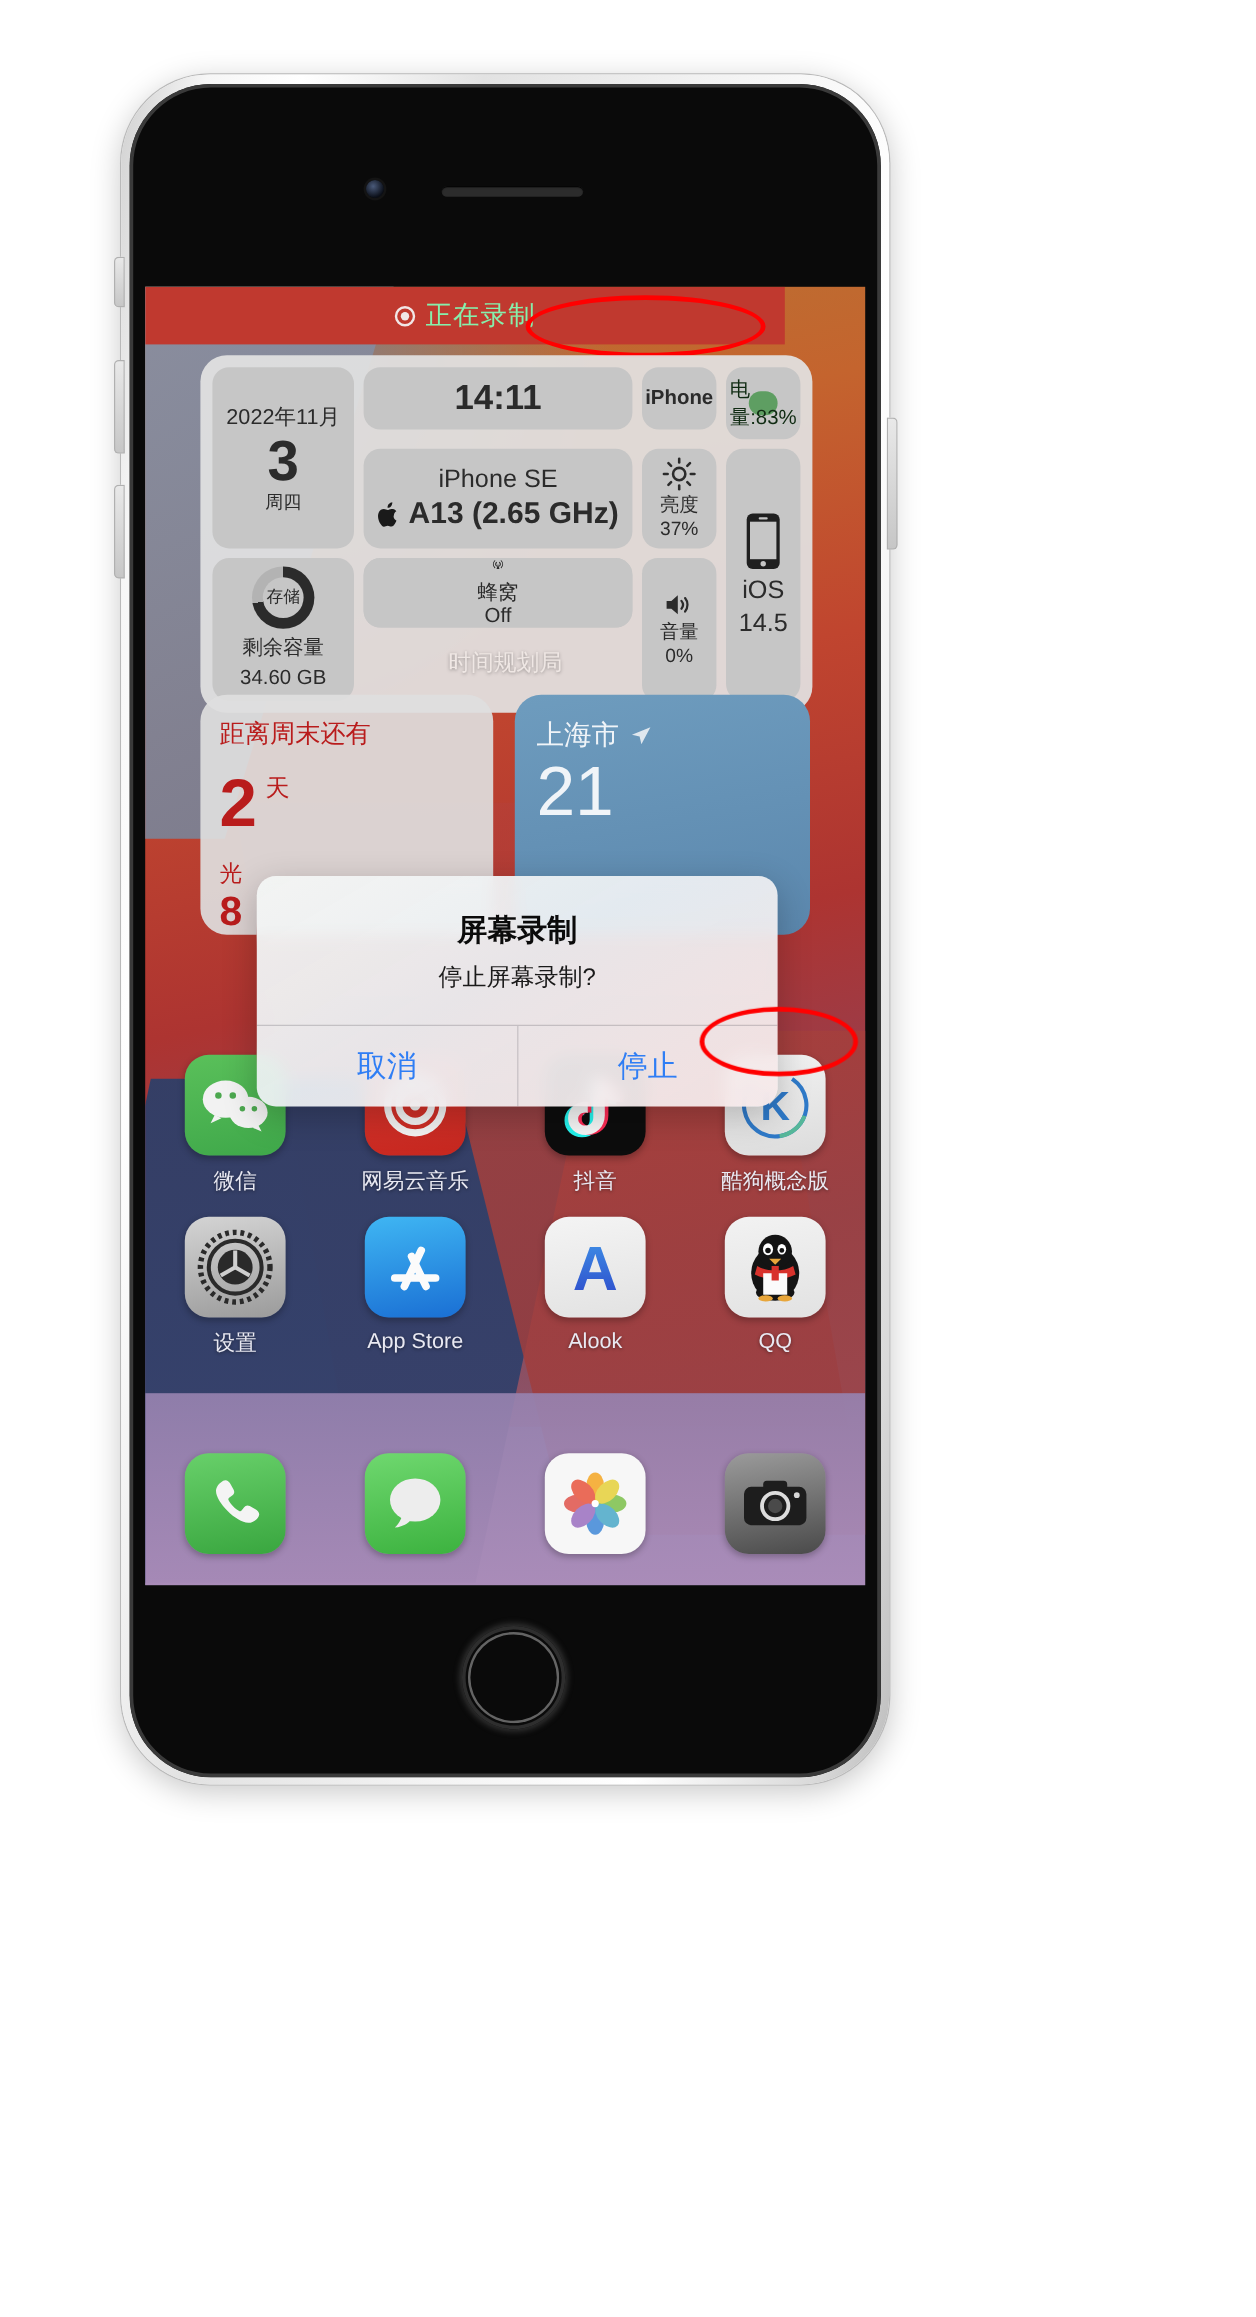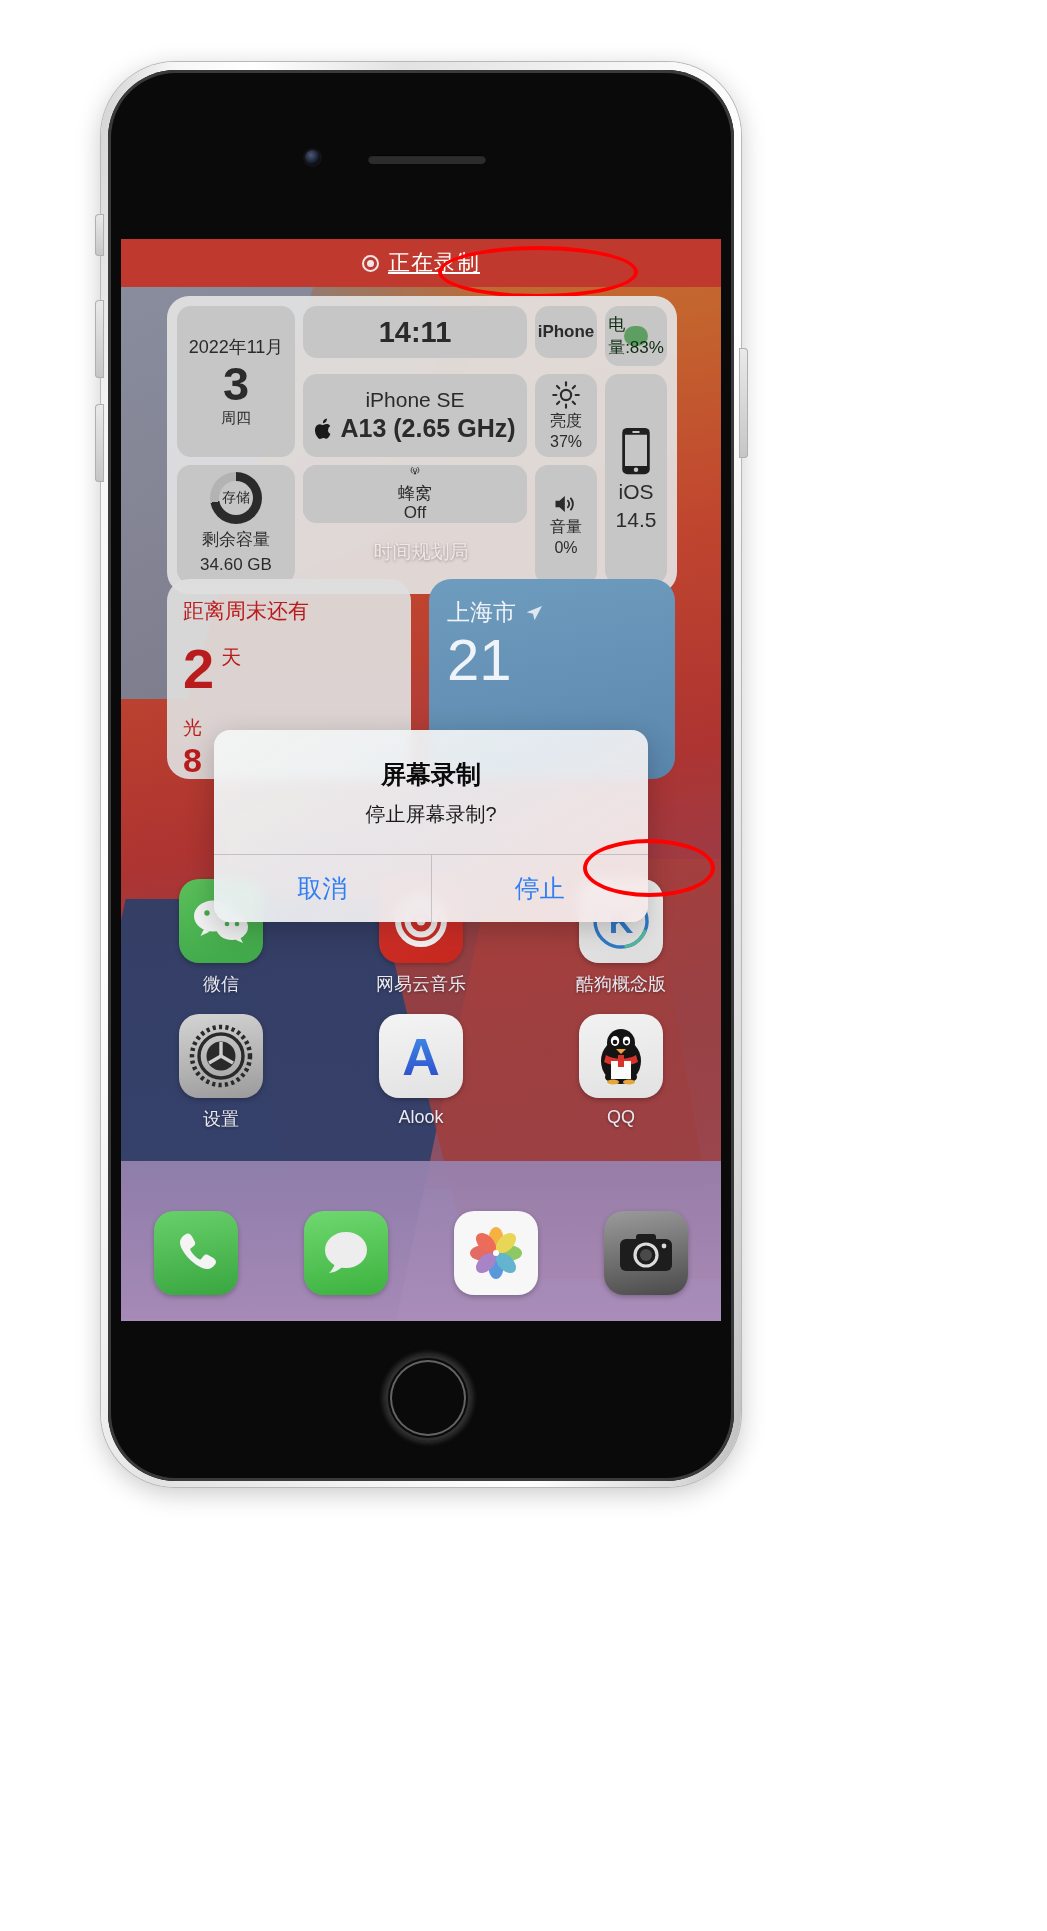--- a/index.html
+++ b/index.html
@@ -62,23 +62,23 @@
     background: linear-gradient(200deg, #b9413a, #a23a38 60%, #8e3b4a); transform: skewX(10deg); opacity:.55; }
   .bg-shard-c { position:absolute; left:-40px; top:660px; width:360px; height:420px;
     background: linear-gradient(180deg, #2e3f68, #35406b); transform: skewX(-12deg); opacity:.95; }
   .bg-shard-d { position:absolute; left:300px; top:620px; width:420px; height:420px;
     background: linear-gradient(160deg, #a8413c, #973a3e); transform: skewX(14deg); opacity:.85; }
   .bg-dock-band { position:absolute; left:0; bottom:0; width:600px; height:160px;
     background: linear-gradient(180deg, rgba(150,130,175,.92), rgba(170,140,185,.96)); }
 
   
   .statusbar {
-    position: absolute; left:0; top:0; width:600px; height:48px;
+    position: absolute; left:0; top:0; width:533px; height:48px;
     background: #c0392f; display:flex; align-items:center; justify-content:center;
-    gap: 9px; color:#ffffff;text-decoration:underline;
+    gap: 9px; color:#86efac;
   }
   .rec-dot { width:17px; height:17px; border-radius:50%; border:2.2px solid #f1e6e6;
     display:flex; align-items:center; justify-content:center; }
   .rec-dot i { width:7px; height:7px; border-radius:50%; background:#f1e6e6; display:block; }
   .rec-text { font-size: 22px; letter-spacing:1px; }
 
   
   .annot { position:absolute; border:4px solid #ff0000; border-radius:50%;
     pointer-events:none; }
   .annot-rec { left: 317px; top: 7px; width: 200px; height: 52px; }
@@ -348,20 +348,30 @@
             <svg width="58" height="58" viewBox="0 0 58 58">
               <circle cx="29" cy="29" r="23" fill="none" stroke="#f4f4f4" stroke-width="6"></circle>
               <circle cx="29" cy="29" r="13.5" fill="none" stroke="#f4f4f4" stroke-width="6"></circle>
               <circle cx="29" cy="29" r="4.5" fill="#f4f4f4"></circle>
               <path d="M29 6c-4 0-5 3-3.5 6" fill="none" stroke="#f4f4f4" stroke-width="5" stroke-linecap="round"></path>
             </svg>
           </div>
           <div class="app-label">网易云音乐</div>
         </div>
         <div class="app">
+          <div class="ic ic-douyin">
+            <svg width="56" height="60" viewBox="0 0 56 60">
+              <path d="M36 7c1.5 7 6 11 12.5 11.6v8.8C43 27 39 25.3 36 22.8v15.6c0 9.8-7.3 16.4-16 16.4-8.3 0-14.6-6-14.6-14 0-8.6 7.3-14.8 16.4-13.6v9.2c-4.5-1.2-8 1.4-8 5 0 3.2 2.6 5.6 6 5.6 3.7 0 6.6-2.6 6.6-6.8V7z" fill="#25f4ee" transform="translate(-3,2)"></path>
+              <path d="M36 7c1.5 7 6 11 12.5 11.6v8.8C43 27 39 25.3 36 22.8v15.6c0 9.8-7.3 16.4-16 16.4-8.3 0-14.6-6-14.6-14 0-8.6 7.3-14.8 16.4-13.6v9.2c-4.5-1.2-8 1.4-8 5 0 3.2 2.6 5.6 6 5.6 3.7 0 6.6-2.6 6.6-6.8V7z" fill="#fe2c55" transform="translate(3,0)"></path>
+              <path d="M36 7c1.5 7 6 11 12.5 11.6v8.8C43 27 39 25.3 36 22.8v15.6c0 9.8-7.3 16.4-16 16.4-8.3 0-14.6-6-14.6-14 0-8.6 7.3-14.8 16.4-13.6v9.2c-4.5-1.2-8 1.4-8 5 0 3.2 2.6 5.6 6 5.6 3.7 0 6.6-2.6 6.6-6.8V7z" fill="#f7f7f7"></path>
+            </svg>
+          </div>
+          <div class="app-label">抖音</div>
+        </div>
+        <div class="app">
           <div class="ic ic-kugou">
             <svg width="66" height="66" viewBox="0 0 66 66">
               <circle cx="33" cy="33" r="26" fill="none" stroke="#2f7ac9" stroke-width="3.4" stroke-dasharray="128 34" transform="rotate(-55 33 33)"></circle>
               <circle cx="33" cy="33" r="26" fill="none" stroke="#57b89a" stroke-width="3.4" stroke-dasharray="28 136" transform="rotate(20 33 33)"></circle>
               <text x="33" y="45" font-size="34" font-weight="700" fill="#2f7ac9" text-anchor="middle" font-family="Liberation Sans, sans-serif">K</text>
             </svg>
           </div>
           <div class="app-label">酷狗概念版</div>
         </div>
       </div>
@@ -374,20 +384,32 @@
               <circle cx="34" cy="34" r="22" fill="none" stroke="#2a2a2a" stroke-width="3.4"></circle>
               <circle cx="34" cy="34" r="14.5" fill="#2a2a2a"></circle>
               <g stroke="#cfcfcf" stroke-width="3.4">
                 <line x1="34" y1="34" x2="34" y2="20"></line>
                 <line x1="34" y1="34" x2="46" y2="41"></line>
                 <line x1="34" y1="34" x2="22" y2="41"></line>
               </g>
             </svg>
           </div>
           <div class="app-label">设置</div>
+        </div>
+        <div class="app">
+          <div class="ic ic-appstore">
+            <svg width="58" height="58" viewBox="0 0 58 58">
+              <g stroke="#fbfbfb" stroke-width="6.4" stroke-linecap="round" fill="none">
+                <path d="M20 45L34 15"></path>
+                  <path d="M38 45L26 20"></path>
+                  <path d="M12 38h34"></path>
+              </g>
+            </svg>
+          </div>
+          <div class="app-label">App Store</div>
         </div>
         <div class="app">
           <div class="ic ic-alook">
             <svg width="60" height="60" viewBox="0 0 60 60">
               <defs>
                   <linearGradient id="alookg" x1="0" y1="0" x2="0" y2="1">
                 <stop offset="0" stop-color="#3f93e8"></stop>
                     <stop offset="1" stop-color="#2c45c8"></stop>
                   </linearGradient>
                 </defs>

